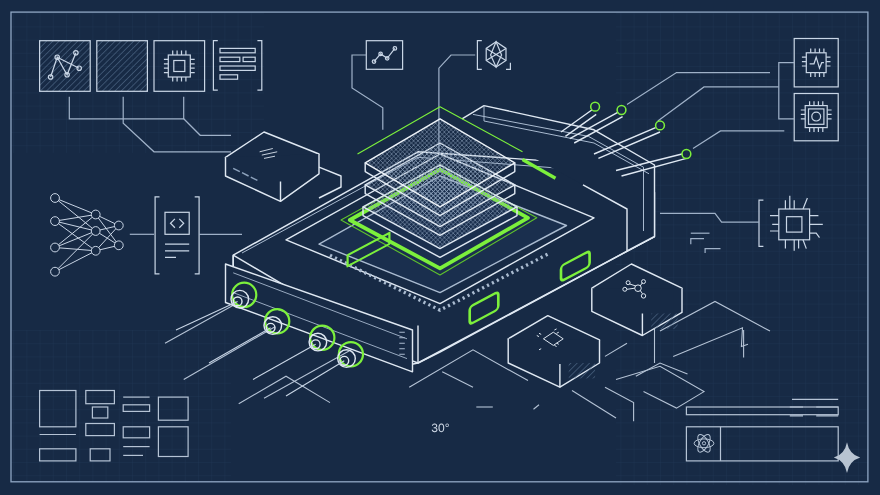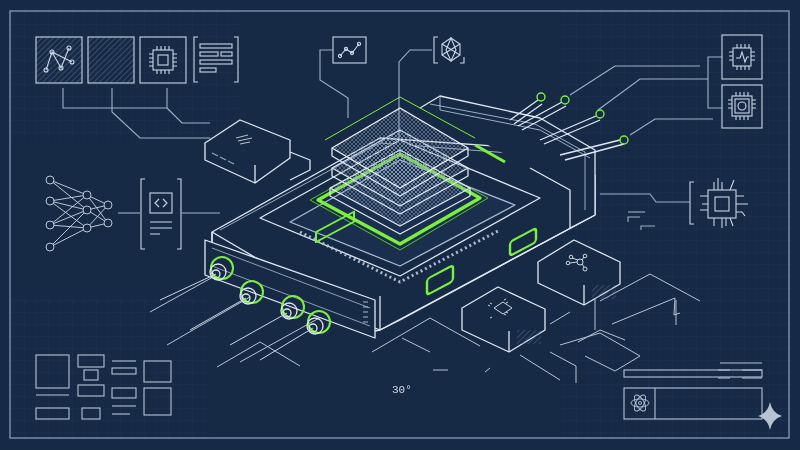--- a/index.html
+++ b/index.html
@@ -1,19 +1,19 @@
 <!DOCTYPE html>
 <html><head>
 <meta charset="utf-8">
 <style>
   html, body { margin:0; padding:0; }
   body { width:800px; height:450px; overflow:hidden; background:#172a45; font-family:"Liberation Sans", sans-serif; }
   .canvas { position:relative; width:800px; height:450px; background:#172a45; }
   svg { position:absolute; left:0; top:0; }
-  .lbl { position:absolute; color:#cfd9e6; font-size:11px; font-family:Liberation Mono, monospace; }
+  .lbl { position:absolute; color:#cfd9e6; font-size:11px; font-family:Liberation Sans, sans-serif; }
 </style>
 </head>
 <body>
 
 <div class="canvas">
 <svg width="800" height="450" viewBox="0 0 800 450">
   <defs>
     <pattern id="grid" width="12" height="12" patternUnits="userSpaceOnUse">
       <path d="M12 0 L0 0 0 12" fill="none" stroke="#213859" stroke-width="0.6"></path>
     </pattern>

